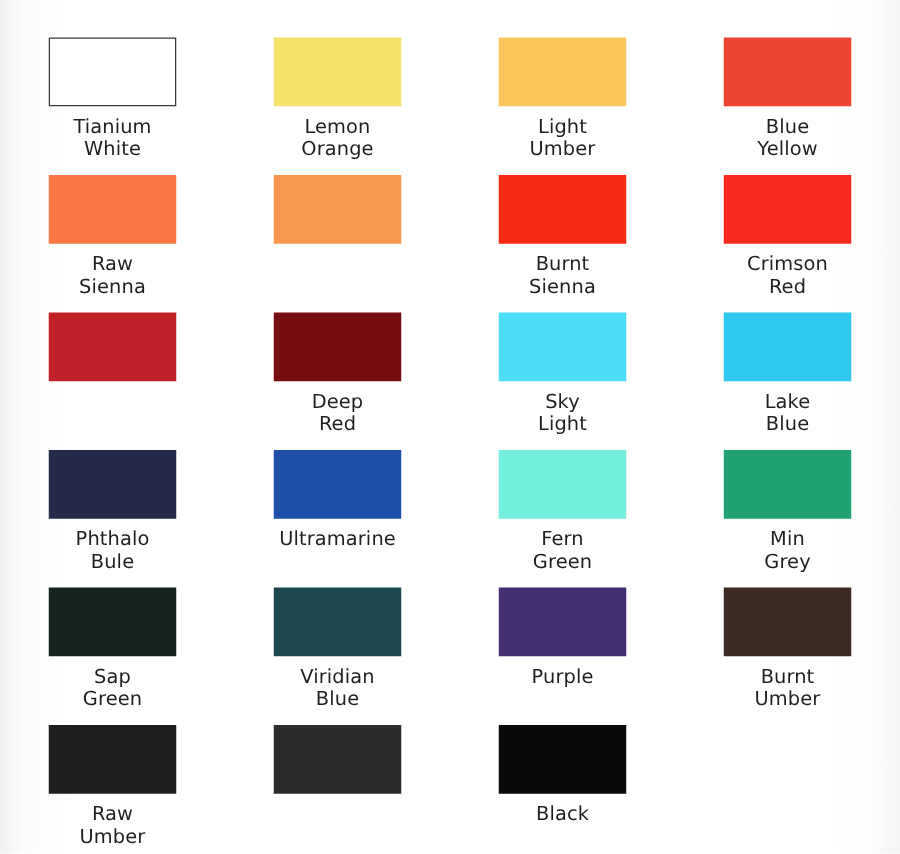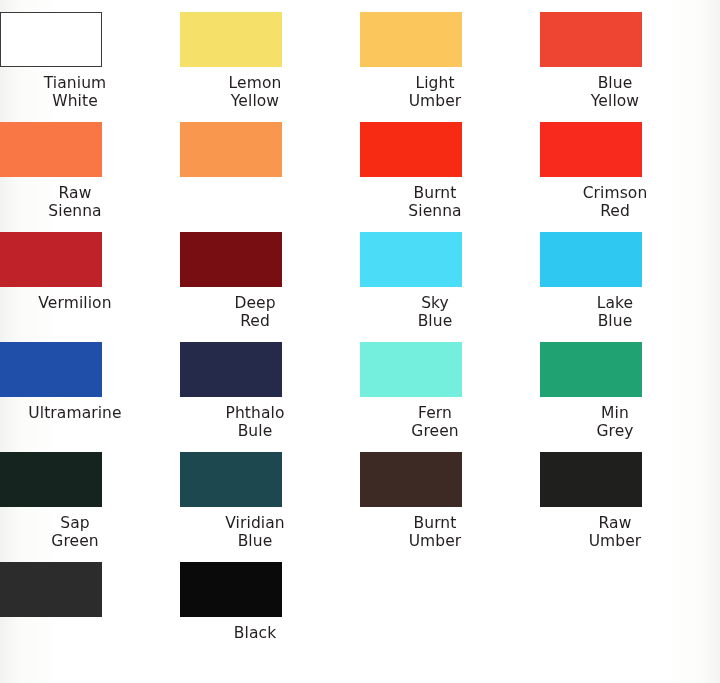--- a/index.html
+++ b/index.html
@@ -31,21 +31,23 @@
     grid-template-rows: repeat(6, 110px);
     width: 720px;
     height: 683px;
     padding: 12px 0 0 0;
     box-sizing: border-box;
   }
 
   .swatch-cell {
     display: flex;
     flex-direction: column;
+    align-items: center;
     justify-content: flex-start;
+    margin-top: 18px;
   }
 
   .chip {
     width: 102px;
     height: 55px;
     box-sizing: border-box;
     flex: none;
   }
 
   
@@ -70,21 +72,21 @@
 <div class="page">
   <div class="swatch-grid" id="swatch-grid">
       <div class="swatch-cell">
         <div class="chip outlined" style="background-color: rgb(255, 255, 255);"></div>
         <div class="chip-label">Tianium
 White</div>
       </div>
       <div class="swatch-cell">
         <div class="chip" style="background-color: rgb(245, 224, 106);"></div>
         <div class="chip-label">Lemon
-Yellow</div>
+Orange</div>
       </div>
       <div class="swatch-cell">
         <div class="chip" style="background-color: rgb(251, 199, 92);"></div>
         <div class="chip-label">Light
 Umber</div>
       </div>
       <div class="swatch-cell">
         <div class="chip" style="background-color: rgb(238, 68, 50);"></div>
         <div class="chip-label">Blue
 Yellow</div>
@@ -102,45 +104,44 @@
         <div class="chip-label">Burnt
 Sienna</div>
       </div>
       <div class="swatch-cell">
         <div class="chip" style="background-color: rgb(247, 42, 29);"></div>
         <div class="chip-label">Crimson
 Red</div>
       </div>
       <div class="swatch-cell">
         <div class="chip" style="background-color: rgb(191, 35, 41);"></div>
-        <div class="chip-label">Vermilion</div>
       </div>
       <div class="swatch-cell">
         <div class="chip" style="background-color: rgb(120, 13, 18);"></div>
         <div class="chip-label">Deep
 Red</div>
       </div>
       <div class="swatch-cell">
         <div class="chip" style="background-color: rgb(75, 220, 248);"></div>
         <div class="chip-label">Sky
-Blue</div>
+Light</div>
       </div>
       <div class="swatch-cell">
         <div class="chip" style="background-color: rgb(46, 200, 240);"></div>
         <div class="chip-label">Lake
 Blue</div>
       </div>
       <div class="swatch-cell">
-        <div class="chip" style="background-color: rgb(31, 79, 168);"></div>
-        <div class="chip-label">Ultramarine</div>
-      </div>
-      <div class="swatch-cell">
         <div class="chip" style="background-color: rgb(37, 41, 74);"></div>
         <div class="chip-label">Phthalo
 Bule</div>
+      </div>
+      <div class="swatch-cell">
+        <div class="chip" style="background-color: rgb(31, 79, 168);"></div>
+        <div class="chip-label">Ultramarine</div>
       </div>
       <div class="swatch-cell">
         <div class="chip" style="background-color: rgb(117, 239, 221);"></div>
         <div class="chip-label">Fern
 Green</div>
       </div>
       <div class="swatch-cell">
         <div class="chip" style="background-color: rgb(33, 162, 115);"></div>
         <div class="chip-label">Min
 Grey</div>
@@ -149,20 +150,24 @@
         <div class="chip" style="background-color: rgb(22, 36, 31);"></div>
         <div class="chip-label">Sap
 Green</div>
       </div>
       <div class="swatch-cell">
         <div class="chip" style="background-color: rgb(29, 72, 80);"></div>
         <div class="chip-label">Viridian
 Blue</div>
       </div>
       <div class="swatch-cell">
+        <div class="chip" style="background-color: rgb(67, 47, 114);"></div>
+        <div class="chip-label">Purple</div>
+      </div>
+      <div class="swatch-cell">
         <div class="chip" style="background-color: rgb(61, 42, 36);"></div>
         <div class="chip-label">Burnt
 Umber</div>
       </div>
       <div class="swatch-cell">
         <div class="chip" style="background-color: rgb(31, 31, 30);"></div>
         <div class="chip-label">Raw
 Umber</div>
       </div>
       <div class="swatch-cell">

